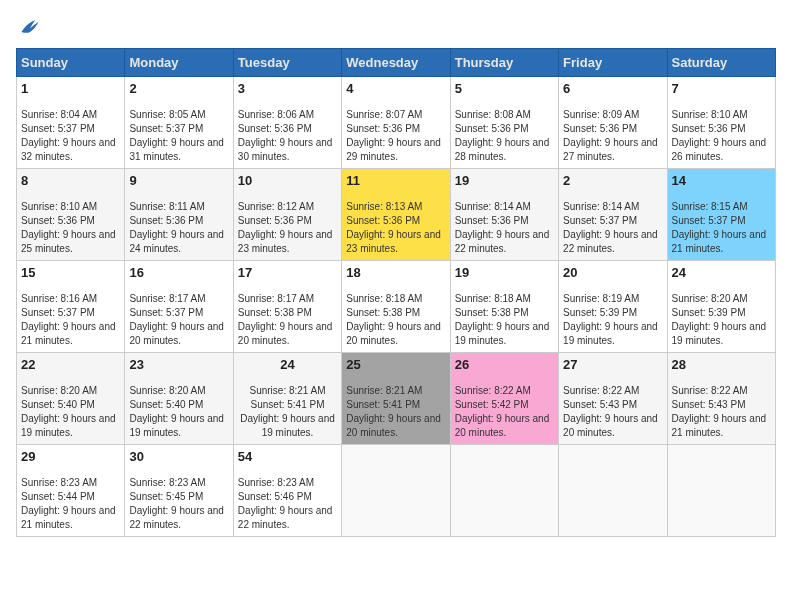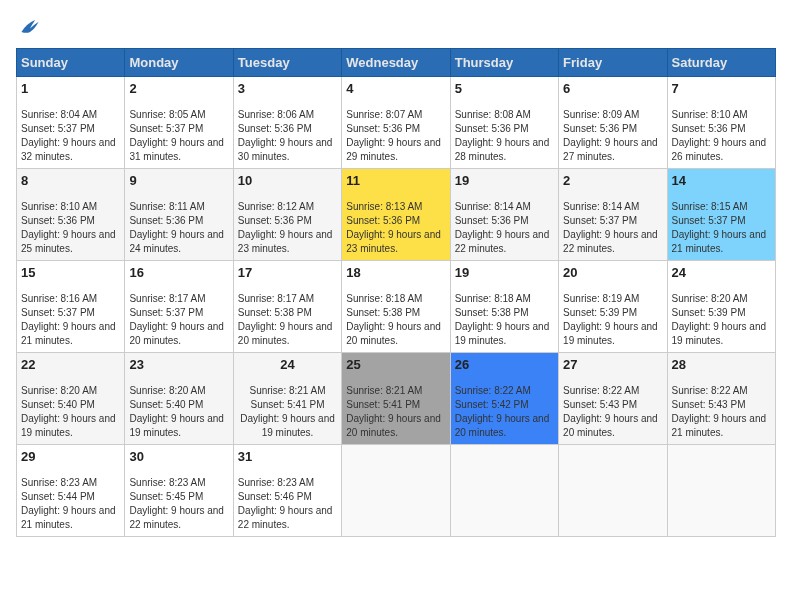--- a/index.html
+++ b/index.html
@@ -235,21 +235,21 @@
             <div class="day-info">Sunrise: 8:20 AM<br>Sunset: 5:40 PM<br>Daylight: 9 hours and 19 minutes.</div>
           </td>
           <td style="background: rgb(245, 245, 245); text-align: center;">
             <span class="day-number">24</span>
             <div class="day-info">Sunrise: 8:21 AM<br>Sunset: 5:41 PM<br>Daylight: 9 hours and 19 minutes.</div>
           </td>
           <td style="background: #a3a3a3;">
             <span class="day-number">25</span>
             <div class="day-info">Sunrise: 8:21 AM<br>Sunset: 5:41 PM<br>Daylight: 9 hours and 20 minutes.</div>
           </td>
-          <td style="background: #3b82f6;">
+          <td style="background: #f9a8d4;">
             <span class="day-number">26</span>
             <div class="day-info">Sunrise: 8:22 AM<br>Sunset: 5:42 PM<br>Daylight: 9 hours and 20 minutes.</div>
           </td>
           <td style="background: rgb(245, 245, 245);">
             <span class="day-number">27</span>
             <div class="day-info">Sunrise: 8:22 AM<br>Sunset: 5:43 PM<br>Daylight: 9 hours and 20 minutes.</div>
           </td>
           <td style="background: rgb(245, 245, 245);">
             <span class="day-number">28</span>
             <div class="day-info">Sunrise: 8:22 AM<br>Sunset: 5:43 PM<br>Daylight: 9 hours and 21 minutes.</div>
@@ -258,21 +258,21 @@
         <tr class="week-row">
           <td>
             <span class="day-number">29</span>
             <div class="day-info">Sunrise: 8:23 AM<br>Sunset: 5:44 PM<br>Daylight: 9 hours and 21 minutes.</div>
           </td>
           <td>
             <span class="day-number">30</span>
             <div class="day-info">Sunrise: 8:23 AM<br>Sunset: 5:45 PM<br>Daylight: 9 hours and 22 minutes.</div>
           </td>
           <td>
-            <span class="day-number">31</span>
+            <span class="day-number">54</span>
             <div class="day-info">Sunrise: 8:23 AM<br>Sunset: 5:46 PM<br>Daylight: 9 hours and 22 minutes.</div>
           </td>
           <td class="empty-cell" style="background: rgb(249, 249, 249);"></td>
           <td class="empty-cell" style="background: rgb(249, 249, 249);"></td>
           <td class="empty-cell" style="background: rgb(249, 249, 249);"></td>
           <td class="empty-cell" style="background: rgb(249, 249, 249);"></td>
         </tr>
       </tbody>
   </table>
 </div>

